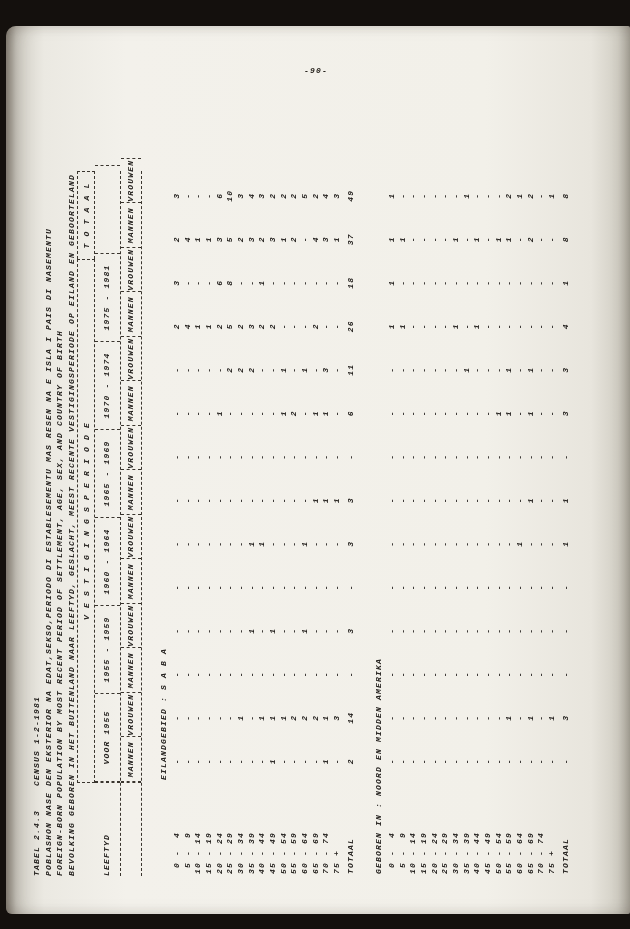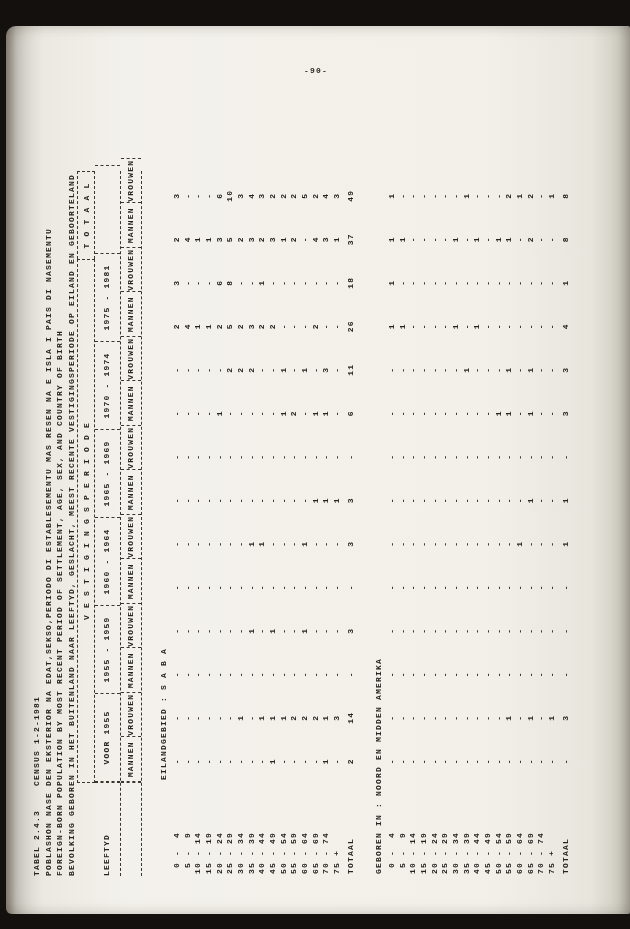--- a/index.html
+++ b/index.html
@@ -6,20 +6,21 @@
   body{
     width:630px;height:929px;overflow:hidden;position:relative;
     background:#14100d;
     font-family:"Liberation Mono","DejaVu Sans Mono",monospace;
   }
   .scan-page{
     position:absolute;left:6px;top:26px;width:624px;height:888px;
     background:linear-gradient(90deg,#a9a49a 0px,#d3d0c7 10px,#ebe9e2 38px,#f3f1eb 120px,#f2f0e9 480px,#e8e5dd 585px,#d2cfc5 612px,#bcb8ae 624px);
     border-radius:10px 2px 2px 6px;
     box-shadow:inset 14px 0 22px -12px rgba(40,30,20,.55), inset -10px 0 18px -10px rgba(60,50,40,.45);
+    font-style:italic;
   }
   .page-number{
     position:absolute;left:250px;top:40px;width:120px;text-align:center;
     font-size:11px;font-weight:bold;letter-spacing:2px;color:#2a2620;
   }
   .rot{
     position:absolute;left:-75px;top:210px;width:740px;height:540px;
     transform:rotate(-90deg);
     color:#262320;
   }

